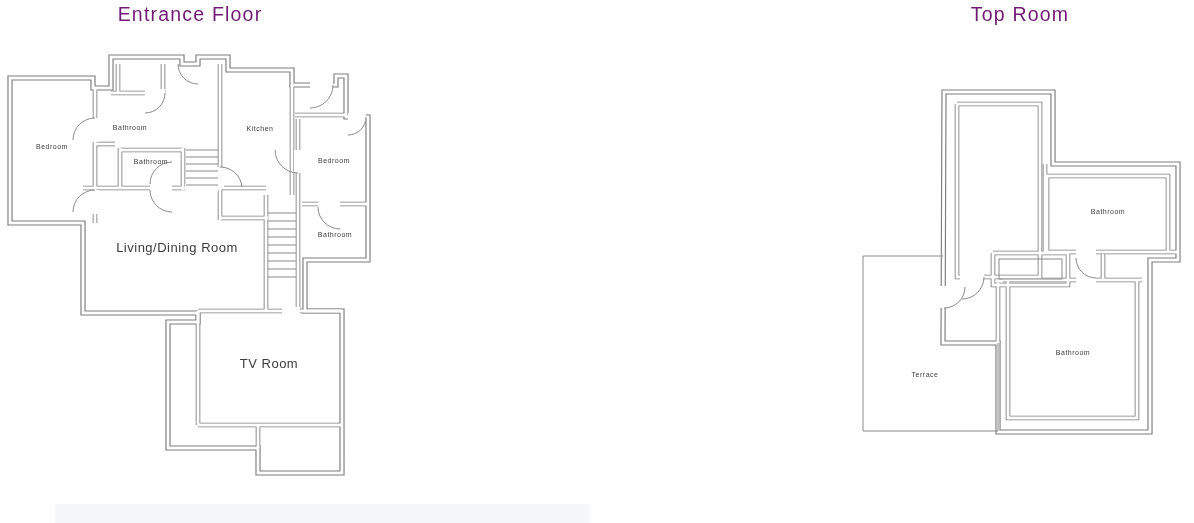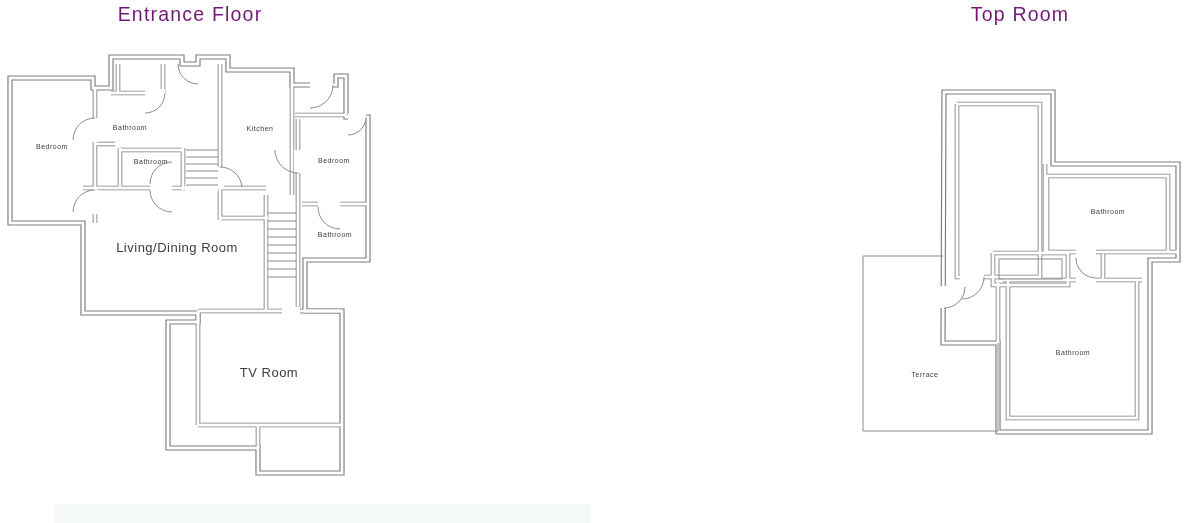--- a/index.html
+++ b/index.html
@@ -166,19 +166,19 @@
     </g>
   </svg>
 
   <div class="rl" style="left:52px;top:146px">Bedroom</div>
   <div class="rl" style="left:130px;top:127px">Bathroom</div>
   <div class="rl" style="left:151px;top:161px">Bathroom</div>
   <div class="rl" style="left:260px;top:128px">Kitchen</div>
   <div class="rl" style="left:334px;top:160px">Bedroom</div>
   <div class="rl" style="left:335px;top:234px">Bathroom</div>
   <div class="rl rl-big" style="left:177px;top:247px">Living/Dining Room</div>
-  <div class="rl rl-big" style="left:269px;top:372px">TV Room</div>
+  <div class="rl rl-big" style="left:269px;top:363px">TV Room</div>
   <div class="rl" style="left:1108px;top:211px">Bathroom</div>
   <div class="rl" style="left:1073px;top:352px">Bathroom</div>
   <div class="rl" style="left:925px;top:374px">Terrace</div>
 
   <div id="footer-bar"></div>
 </div>
 
 </body></html>

